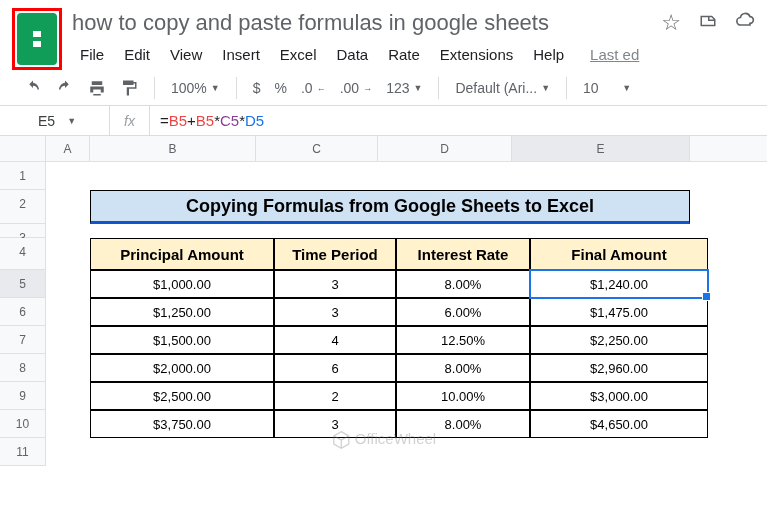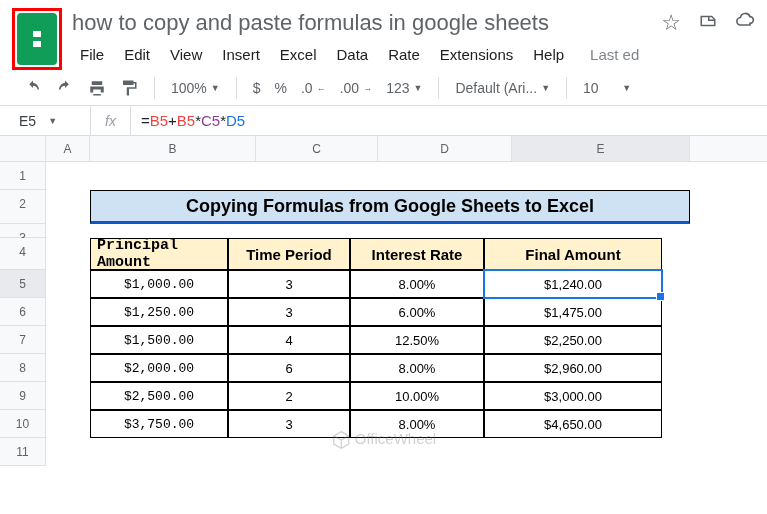--- a/index.html
+++ b/index.html
@@ -10,30 +10,30 @@
   .logo { width: 40px; height: 52px; background: #0f9d58; border-radius: 4px; display: flex; align-items: center; justify-content: center; position: relative; }
   .logo::before { content: ''; position: absolute; width: 22px; height: 16px; background: #fff; border-radius: 1px; }
   .logo::after { content: ''; position: absolute; width: 22px; height: 16px; background: linear-gradient(to right, #0f9d58 33%, transparent 33%, transparent 66%, #0f9d58 66%), linear-gradient(to bottom, transparent 40%, #0f9d58 40%, #0f9d58 60%, transparent 60%); }
   
   .title-area { flex: 1; }
   .doc-title { font-size: 22px; color: #5f6368; padding: 2px 0; display: flex; align-items: center; gap: 16px; }
   .title-icons { margin-left: auto; display: flex; gap: 18px; color: #5f6368; }
   .title-icons span { cursor: pointer; }
   .menubar { display: flex; gap: 4px; padding: 4px 0; font-size: 15px; color: #202124; }
   .menubar span { padding: 4px 8px; cursor: pointer; border-radius: 4px; }
-  .menubar .last { color: #80868b; margin-left: 6px; }
+  .menubar .last { color: #80868b; text-decoration: underline; margin-left: 6px; }
   
   .toolbar { display: flex; align-items: center; gap: 6px; padding: 6px 14px; border-bottom: 1px solid #dadce0; color: #5f6368; font-size: 14px; }
   .toolbar .grp { display: flex; align-items: center; gap: 14px; padding: 0 10px; }
   .toolbar .sep { width: 1px; height: 22px; background: #dadce0; }
   .toolbar .btn { cursor: pointer; display: flex; align-items: center; gap: 4px; }
   .dropdown-arrow { font-size: 9px; color: #5f6368; }
   
   .formula-bar { display: flex; align-items: center; border-bottom: 1px solid #dadce0; height: 30px; }
-  .name-box { width: 90px; padding: 0 19px; font-size: 14px; color: #3c4043; display: flex; align-items: center; gap: 12px; }
+  .name-box { width: 90px; padding: 0 19px; font-size: 14px; color: #3c4043; display: flex; align-items: center; gap: 12px; margin-left: 19px; }
   .fx { font-style: italic; color: #9aa0a6; padding: 0 14px; border-left: 1px solid #dadce0; border-right: 1px solid #dadce0; height: 100%; display: flex; align-items: center; font-size: 14px; }
   .formula-input { padding: 0 10px; font-size: 15px; font-family: 'Consolas', monospace; }
   .formula-input .eq { color: #202124; }
   .formula-input .ref-b { color: #ef4444; }
   .formula-input .ref-c { color: #8f3e97; }
   .formula-input .ref-d { color: #1a73e8; }
   .formula-input .op { color: #202124; }
   
   .grid { position: relative; }
   .col-headers { display: flex; height: 26px; background: #f8f9fa; border-bottom: 1px solid #e0e0e0; }
@@ -44,21 +44,21 @@
   .col-C { width: 122px; }
   .col-D { width: 134px; }
   .col-E { width: 178px; background: #e8eaed; }
   
   .rows { display: flex; flex-direction: column; }
   .row { display: flex; height: 28px; }
   .row-h { width: 46px; text-align: center; font-size: 12px; color: #5f6368; line-height: 28px; background: #f8f9fa; border-right: 1px solid #e0e0e0; border-bottom: 1px solid #e0e0e0; }
   .row.sel .row-h { background: #e8eaed; }
   .cell { border-right: 1px solid transparent; border-bottom: 1px solid transparent; font-size: 14px; display: flex; align-items: center; justify-content: center; padding: 0 6px; }
   .c-A { width: 44px; }
-  .c-B { width: 138px; font-family: Liberation Mono, monospace; }
+  .c-B { width: 184px; }
   .c-C { width: 122px; }
   .c-D { width: 134px; }
   .c-E { width: 178px; }
   
   .title-cell { background: #cfe2f3; font-weight: bold; font-size: 18px; color: #000; border-bottom: 3px solid #1155cc !important; }
   .hdr-cell { background: #fff2cc; font-weight: bold; border: 1px solid #000 !important; color: #000; font-size: 15px; }
   .data-cell { border: 1px solid #000 !important; color: #000; font-size: 13px; }
   
   .selected-cell { outline: 2px solid #1a73e8; outline-offset: -1px; position: relative; }
   .selected-cell::after { content: ''; position: absolute; right: -4px; bottom: -4px; width: 7px; height: 7px; background: #1a73e8; border: 1px solid #fff; }

